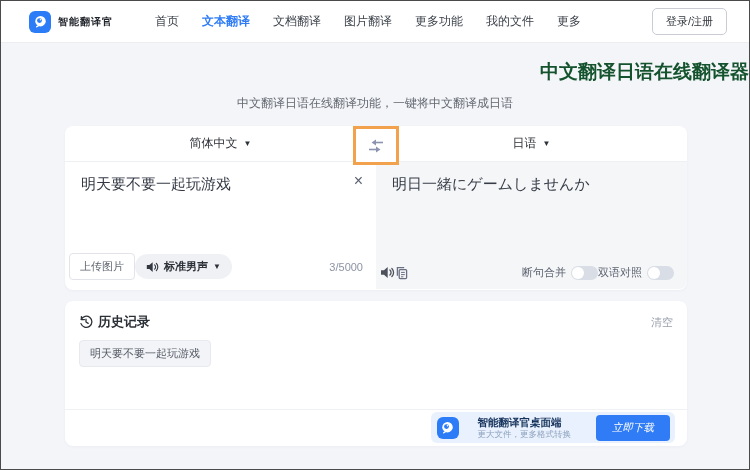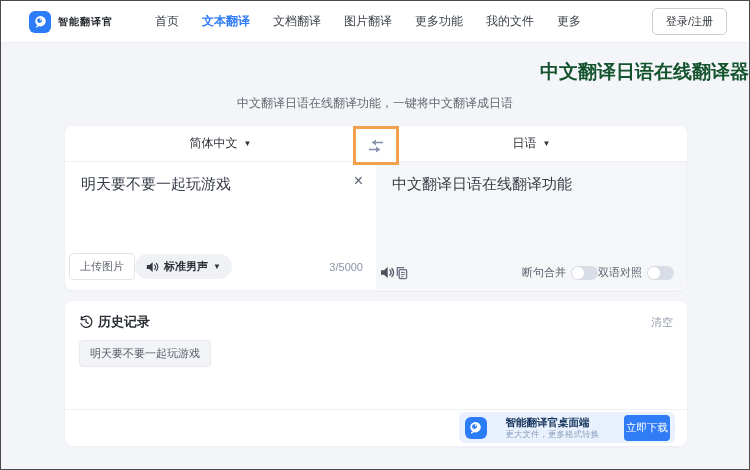--- a/index.html
+++ b/index.html
@@ -67,21 +67,21 @@
     border-radius:4px; padding:5px 10px; font-size:11px; color:#555b66; cursor:pointer; }
   .h-footer{ position:absolute; left:0; right:0; bottom:0; height:37px; border-top:1px solid #f0f1f4; }
   .promo{ position:absolute; right:12px; bottom:3px; height:31px; display:flex; align-items:center;
     gap:19px; background:#e8f1fd; border-radius:6px; padding:0 5px 0 6px; }
   .promo-logo{ width:22px; height:22px; border-radius:6px; background:#2b7cf6;
     display:flex; align-items:center; justify-content:center; }
   .promo-text{ display:flex; flex-direction:column; justify-content:center; line-height:1.25; }
   .promo-title{ font-size:10.5px; font-weight:bold; color:#16335c; }
   .promo-sub{ font-size:8.5px; color:#8fa3bf; }
   .promo-btn{ background:#2f7cf6; color:#fff; font-size:10.5px; border:none; border-radius:4px;
-    padding:6px 2px; margin-left:6px; cursor:pointer; white-space:nowrap; }
+    padding:6px 16px; margin-left:6px; cursor:pointer; white-space:nowrap;font-style:italic; }
 </style>
 </head>
 <body>
 
 <div class="screen">
 
   <div class="navbar">
     <div class="logo-box">
       <svg width="15" height="15" viewBox="0 0 16 16">
         <circle cx="8" cy="7.6" r="5.6" fill="#ffffff"></circle>
@@ -144,21 +144,21 @@
             </svg>
             <span>标准男声</span>
             <span class="caret">▼</span>
           </div>
           <div class="spacer"></div>
           <span class="counter">3/5000</span>
         </div>
       </div>
 
       <div class="pane dst">
-        <span>中文翻译日语在线翻译功能</span>
+        <span>明日一緒にゲームしませんか</span>
         <div class="pane-footer">
           <span class="icon-btn">
             <svg width="15" height="13" viewBox="0 0 16 14">
               <path d="M1 4.6h3.2L8.2 1v12L4.2 9.4H1z" fill="#4c515c"></path>
               <path d="M10.6 4.3a3.6 3.6 0 010 5.4" stroke="#4c515c" stroke-width="1.4" fill="none" stroke-linecap="round"></path>
               <path d="M12.7 2.6a6.2 6.2 0 010 8.8" stroke="#4c515c" stroke-width="1.4" fill="none" stroke-linecap="round"></path>
             </svg>
           </span>
           <span class="icon-btn">
             <svg width="14" height="14" viewBox="0 0 14 14">

